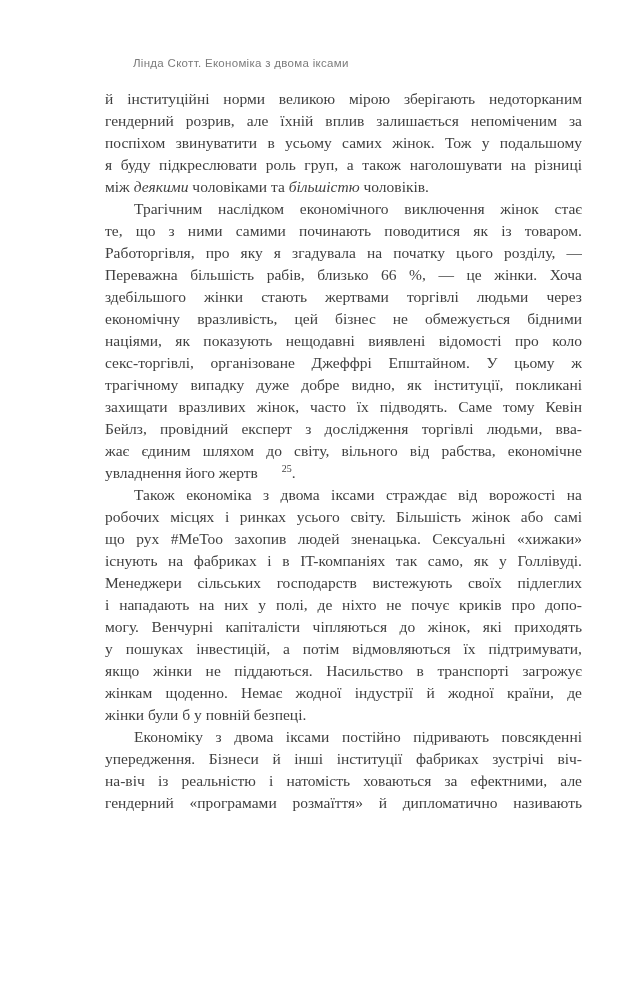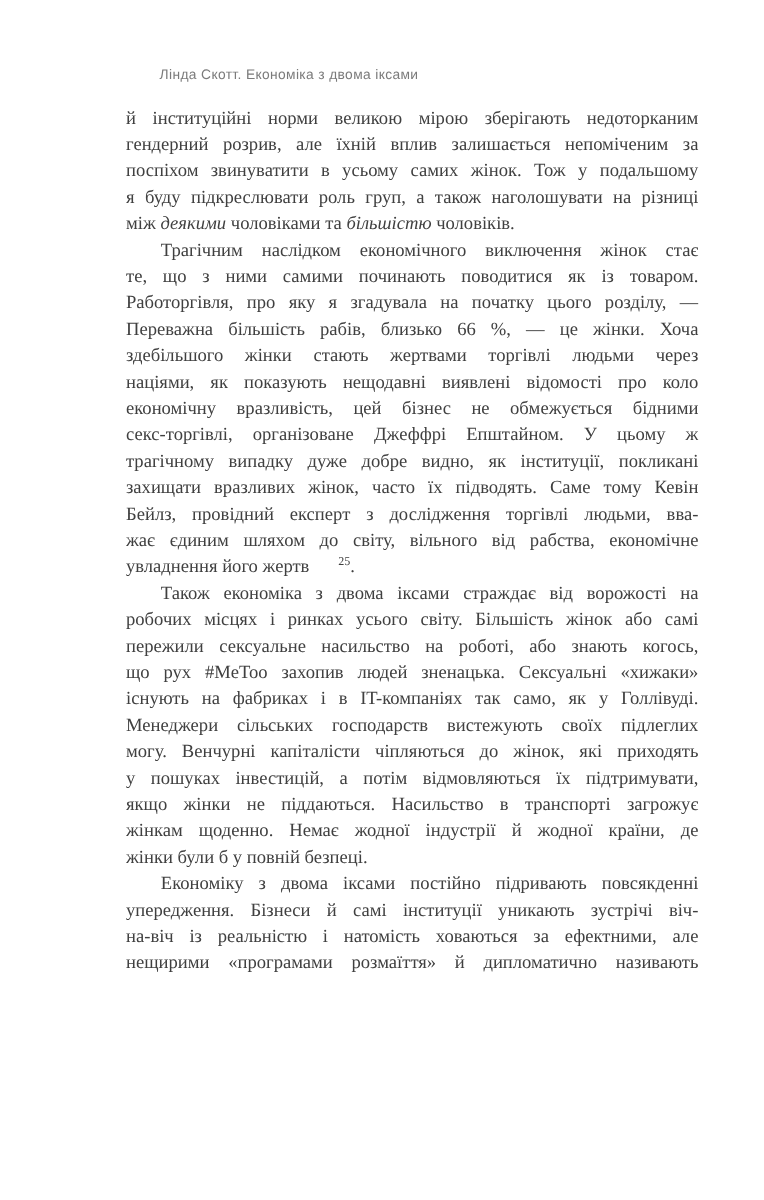--- a/index.html
+++ b/index.html
@@ -82,44 +82,44 @@
         <div class="line"><span>поспіхом звинуватити в усьому самих жінок. Тож у подальшому</span></div>
         <div class="line"><span>я буду підкреслювати роль груп, а також наголошувати на різниці</span></div>
         <div class="line last"><span>між </span><span class="it">деякими</span><span> чоловіками та </span><span class="it">більшістю</span><span> чоловіків.</span></div>
       </div>
       <div class="para">
         <div class="line indent"><span>Трагічним наслідком економічного виключення жінок стає</span></div>
         <div class="line"><span>те, що з ними самими починають поводитися як із товаром.</span></div>
         <div class="line"><span>Работоргівля, про яку я згадувала на початку цього розділу, —</span></div>
         <div class="line"><span>Переважна більшість рабів, близько 66 %, — це жінки. Хоча</span></div>
         <div class="line"><span>здебільшого жінки стають жертвами торгівлі людьми через</span></div>
+        <div class="line"><span>економічну вразливість, цей бізнес не обмежується бідними</span></div>
         <div class="line"><span>націями, як показують нещодавні виявлені відомості про коло</span></div>
-        <div class="line"><span>економічну вразливість, цей бізнес не обмежується бідними</span></div>
         <div class="line"><span>секс-торгівлі, організоване Джеффрі Епштайном. У цьому ж</span></div>
         <div class="line"><span>трагічному випадку дуже добре видно, як інституції, покликані</span></div>
         <div class="line"><span>захищати вразливих жінок, часто їх підводять. Саме тому Кевін</span></div>
         <div class="line"><span>Бейлз, провідний експерт з дослідження торгівлі людьми, вва-</span></div>
         <div class="line"><span>жає єдиним шляхом до світу, вільного від рабства, економічне</span></div>
         <div class="line last"><span>увладнення його жертв</span><sup>25</sup><span>.</span></div>
       </div>
       <div class="para">
         <div class="line indent"><span>Також економіка з двома іксами страждає від ворожості на</span></div>
         <div class="line"><span>робочих місцях і ринках усього світу. Більшість жінок або самі</span></div>
-        <div class="line"><span>пережили сексуальне насильство на роботі, або знають когось,</span></div>
         <div class="line"><span>що рух #MeToo захопив людей зненацька. Сексуальні «хижаки»</span></div>
         <div class="line"><span>існують на фабриках і в IT-компаніях так само, як у Голлівуді.</span></div>
         <div class="line"><span>Менеджери сільських господарств вистежують своїх підлеглих</span></div>
+        <div class="line"><span>і нападають на них у полі, де ніхто не почує криків про допо-</span></div>
         <div class="line"><span>могу. Венчурні капіталісти чіпляються до жінок, які приходять</span></div>
         <div class="line"><span>у пошуках інвестицій, а потім відмовляються їх підтримувати,</span></div>
         <div class="line"><span>якщо жінки не піддаються. Насильство в транспорті загрожує</span></div>
         <div class="line"><span>жінкам щоденно. Немає жодної індустрії й жодної країни, де</span></div>
         <div class="line last"><span>жінки були б у повній безпеці.</span></div>
       </div>
       <div class="para">
         <div class="line indent"><span>Економіку з двома іксами постійно підривають повсякденні</span></div>
-        <div class="line"><span>упередження. Бізнеси й самі інституції уникають зустрічі віч-</span></div>
+        <div class="line"><span>упередження. Бізнеси й інші інституції фабриках зустрічі віч-</span></div>
         <div class="line"><span>на-віч із реальністю і натомість ховаються за ефектними, але</span></div>
-        <div class="line"><span>нещирими «програмами розмаїття» й дипломатично називають</span></div>
+        <div class="line"><span>гендерний «програмами розмаїття» й дипломатично називають</span></div>
       </div>
     </div>
 
   <div class="page-number">34</div>
 </div>
 
 </body></html>

